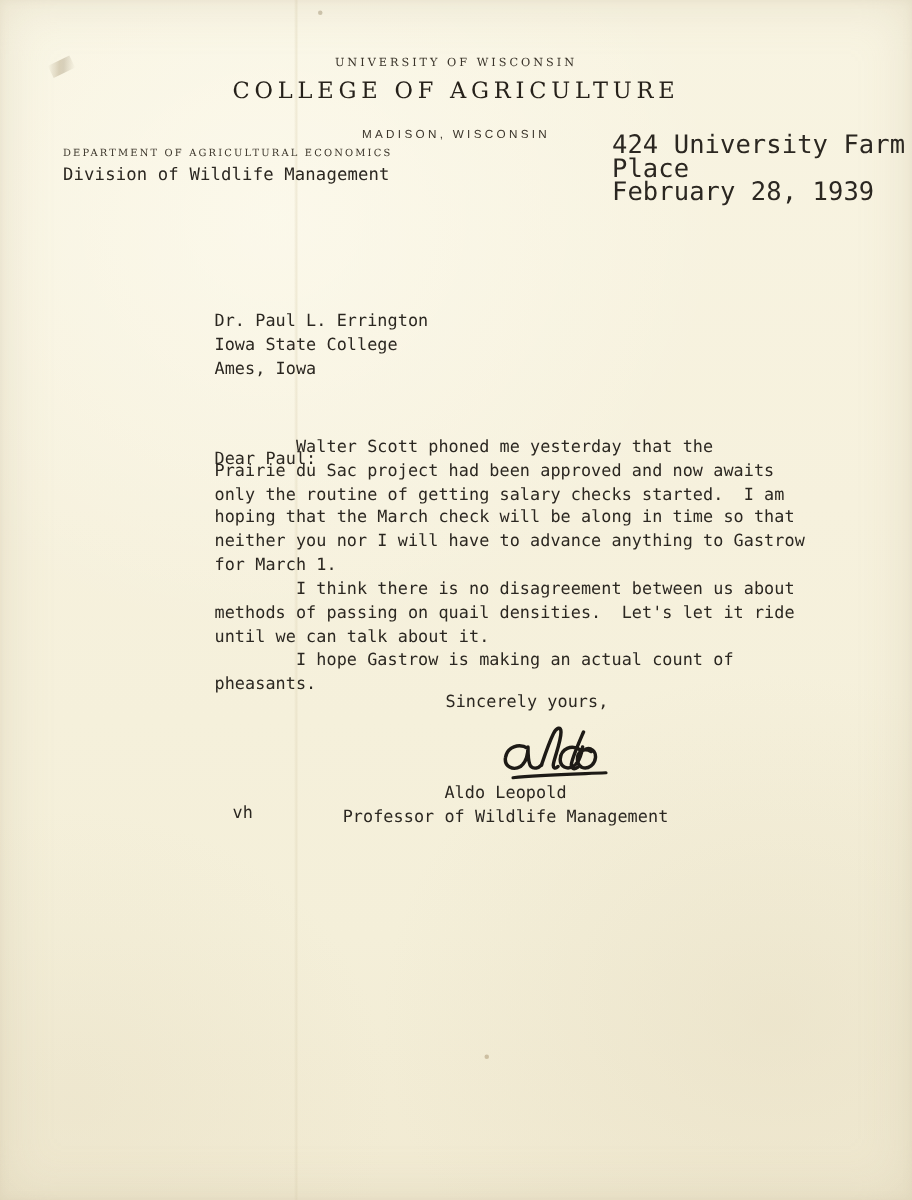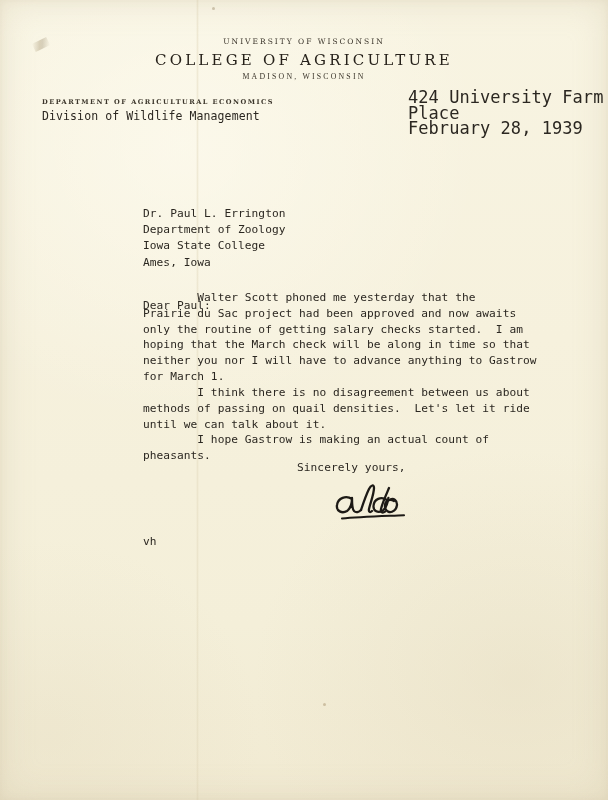--- a/index.html
+++ b/index.html
@@ -116,44 +116,43 @@
     font-size: 15px;
     font-weight: normal;
     letter-spacing: 3.2px;
     color: #26211a;
     text-transform: uppercase;
     margin-top: 6px;
     line-height: 1.1;
   }
 
   .lh-city {
-    font-family: Liberation Serif, serif;
+    font-family: Liberation Sans, sans-serif;
     font-size: 7.8px;
     letter-spacing: 2.2px;
     color: #3a342a;
     text-transform: uppercase;
-    margin-top: 4px;
+    margin-top: 17px;
     line-height: 1.1;
   }
 
   
   #dept-block {
     position: absolute;
     top: 99px;
     left: 42px;
   }
 
   .dept-small {
     font-family: "DejaVu Serif", serif;
     font-size: 6.6px;
     letter-spacing: 1.45px;
     color: #3c362b;
     text-transform: uppercase;
     line-height: 1.1;
-    font-weight: bold;
   }
 
   .dept-main {
     font-family: "DejaVu Sans Mono", monospace;
     font-size: 11.5px;
     color: #2b2721;
     margin-top: 4px;
     letter-spacing: 0.1px;
     line-height: 1.15;
   }
@@ -238,21 +237,21 @@
     line-height: 16px;
     color: #2b2721;
     letter-spacing: 0.05px;
   }
   #sign-name .nm-line { padding-left: 66px; }
 
   
   #typist {
     position: absolute;
     top: 535px;
-    left: 143px;
+    left: 155px;
     font-size: 11.2px;
     color: #2b2721;
     letter-spacing: 0.05px;
   }
 </style>
 </head>
 <body>
 
 <div id="page">
 
@@ -274,21 +273,20 @@
     <div class="dept-main">Division of Wildlife Management</div>
   </div>
 
   <div id="address-date" class="layer">
     <div>424 University Farm Place</div>
     <div>February 28, 1939</div>
   </div>
 
   <div id="recipient" class="layer">
     <div>Dr. Paul L. Errington</div>
-    <div>Department of Zoology</div>
     <div>Iowa State College</div>
     <div>Ames, Iowa</div>
   </div>
 
   <div id="salutation" class="layer">Dear Paul:</div>
 
   <div id="para-1" class="body-para layer">        Walter Scott phoned me yesterday that the
 Prairie du Sac project had been approved and now awaits
 only the routine of getting salary checks started.  I am
 hoping that the March check will be along in time so that
@@ -315,16 +313,20 @@
         <path d="M57 5 C54 12, 50 21, 49 26 C48.4 29.4, 50.5 30.4, 53 28.6" stroke-width="2.3"></path>
         <path d="M55 17 C49 13, 42 16, 41.5 23 C41.2 28, 46 30.6, 50.6 27.6 C54 25.4, 55.6 20, 56.4 15" stroke-width="2.3"></path>
 
         <path d="M62 18 C57 15, 52.5 18.5, 53 24 C53.4 28.6, 58 30.6, 62 27.6 C65.6 24.8, 66 19.4, 63 17 C61.6 15.9, 60 15.8, 58.6 16.4" stroke-width="2.3"></path>
 
         <path d="M10 35.5 C26 33.8, 48 33.2, 72 32.2" stroke-width="2.1"></path>
       </g>
     </svg>
   </div>
 
+  <div id="sign-name" class="layer">
+    <div class="nm-line">Aldo Leopold</div>
+    <div class="nm-line">Professor of Wildlife Management</div>
+  </div>
 
   <div id="typist" class="layer">vh</div>
 
 </div>
 
 </body></html>

